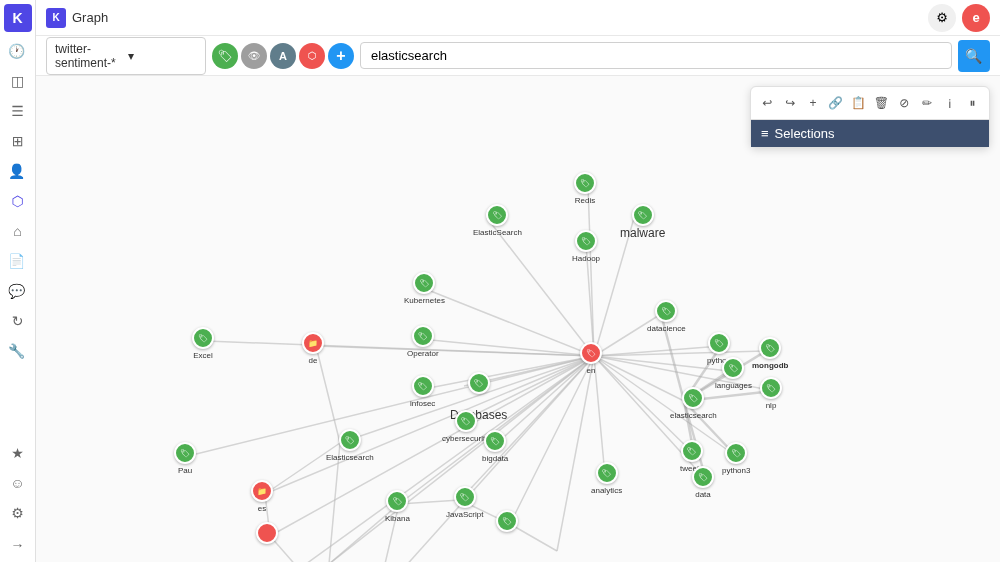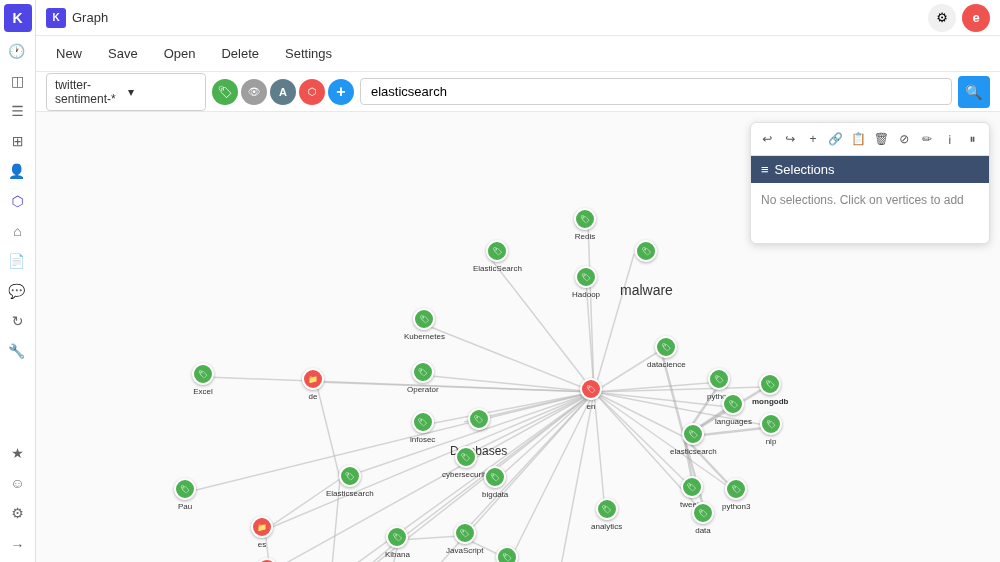--- a/index.html
+++ b/index.html
@@ -241,27 +241,20 @@
     <div class="app-icon">
       <span>K</span>
     </div>
     <div class="title">Graph</div>
     <div class="title-actions">
       <div class="title-btn" style="background:#f0f0f0;">⚙</div>
       <div class="title-btn" style="background:#ef5350; color:white; font-weight:bold;">e</div>
     </div>
   </div>
 
-  <div id="toolbar">
-    <button class="toolbar-btn">New</button>
-    <button class="toolbar-btn">Save</button>
-    <button class="toolbar-btn">Open</button>
-    <button class="toolbar-btn">Delete</button>
-    <button class="toolbar-btn">Settings</button>
-  </div>
 
   <div id="searchbar">
     <div class="datasource-select">
       <span>twitter-sentiment-*</span>
       <span style="margin-left:4px;">▾</span>
     </div>
     <div class="filter-icons">
       <div class="filter-icon fi-green">🏷</div>
       <div class="filter-icon fi-gray" style="font-size:10px;">👁</div>
       <div class="filter-icon fi-darkgray" style="font-size:11px; font-weight:bold;">A</div>
@@ -334,21 +327,21 @@
     <div style="position: absolute; left: 538px; top: 96px; display: flex; flex-direction: column; align-items: center;">
           <div style="width: 22px; height: 22px; border-radius: 50%; background-color: rgb(76, 175, 80); border: 2px solid white; box-shadow: rgba(0, 0, 0, 0.3) 0px 1px 3px; display: flex; align-items: center; justify-content: center; cursor: pointer;">
             <span style="font-size: 8px; color: white;">🏷</span>
           </div>
           <div style="font-size: 8px; color: rgb(51, 51, 51); margin-top: 2px; white-space: nowrap; text-align: center;">Redis</div>
         </div>
         <div style="position: absolute; left: 584px; top: 128px; display: flex; flex-direction: column; align-items: center;">
           <div style="width: 22px; height: 22px; border-radius: 50%; background-color: rgb(76, 175, 80); border: 2px solid white; box-shadow: rgba(0, 0, 0, 0.3) 0px 1px 3px; display: flex; align-items: center; justify-content: center; cursor: pointer;">
             <span style="font-size: 8px; color: white;">🏷</span>
           </div>
-          <div style="font-size: 14px; color: rgb(51, 51, 51); margin-top: 20px; white-space: nowrap; text-align: right;">malware</div>
+          <div style="font-size: 12px; color: rgb(51, 51, 51); margin-top: 0; white-space: nowrap; text-align: right;">malware</div>
         </div>
         <div style="position: absolute; left: 437px; top: 128px; display: flex; flex-direction: column; align-items: center;">
           <div style="width: 22px; height: 22px; border-radius: 50%; background-color: rgb(76, 175, 80); border: 2px solid white; box-shadow: rgba(0, 0, 0, 0.3) 0px 1px 3px; display: flex; align-items: center; justify-content: center; cursor: pointer;">
             <span style="font-size: 8px; color: white;">🏷</span>
           </div>
           <div style="font-size: 8px; color: rgb(51, 51, 51); margin-top: 2px; white-space: nowrap; text-align: center;">ElasticSearch</div>
         </div>
         <div style="position: absolute; left: 536px; top: 154px; display: flex; flex-direction: column; align-items: center;">
           <div style="width: 22px; height: 22px; border-radius: 50%; background-color: rgb(76, 175, 80); border: 2px solid white; box-shadow: rgba(0, 0, 0, 0.3) 0px 1px 3px; display: flex; align-items: center; justify-content: center; cursor: pointer;">
             <span style="font-size: 8px; color: white;">🏷</span>
@@ -519,18 +512,15 @@
         <button class="sel-tool-btn">🗑</button>
         <button class="sel-tool-btn">⊘</button>
         <button class="sel-tool-btn">✏</button>
         <button class="sel-tool-btn">ℹ</button>
         <button class="sel-tool-btn">⏸</button>
       </div>
       <div class="selections-header">
         <span>≡</span>
         <span>Selections</span>
       </div>
-      <div class="selections-content">
-        <span>No selections. Click on vertices to add</span>
-      </div>
     </div>
   </div>
 </div>
 
 </body></html>

